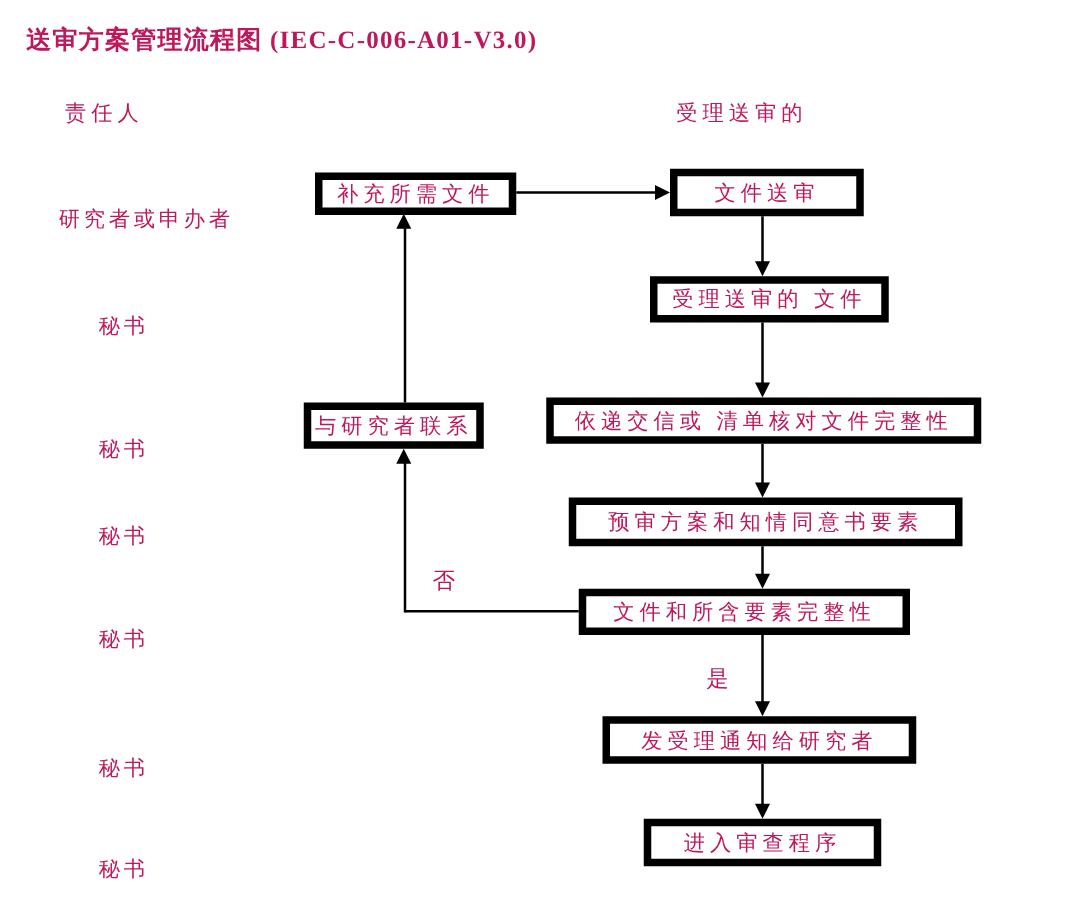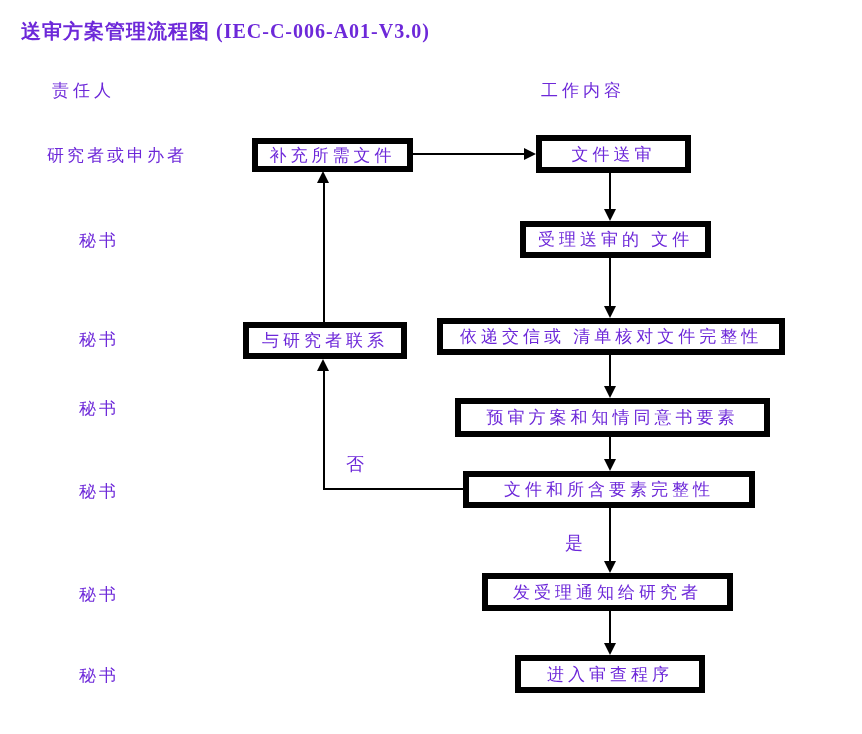--- a/index.html
+++ b/index.html
@@ -1,21 +1,21 @@
 <!DOCTYPE html>
 <html><head>
 <meta charset="utf-8">
 <style>
   html, body { margin: 0; padding: 0; background: #ffffff; }
   .page {
     position: relative;
     width: 862px;
     height: 734px;
     background: #ffffff;
-    color: #6d28d9;
+    color: #be185d;
     font-family: "Liberation Serif", "DejaVu Serif", serif;
     overflow: hidden;
   }
   .title {
     position: absolute;
     left: 21px;
     top: 18px;
     margin: 0;
     font-size: 20px;
     font-weight: bold;
@@ -30,20 +30,21 @@
     white-space: pre;
   }
   .hdr.left  { left: 52px;  top: 79px; width: 110px; }
   .hdr.right { left: 541px; top: 79px; width: 125px; }
   .role {
     position: absolute;
     font-size: 17px;
     letter-spacing: 3px;
     text-align: center;
     white-space: pre;
+    margin-top: 20px;
   }
   .node {
     position: absolute;
     box-sizing: border-box;
     border: 6px solid #000000;
     background: #ffffff;
     display: flex;
     align-items: center;
     justify-content: center;
     font-size: 17px;
@@ -62,37 +63,37 @@
   }
 </style>
 </head>
 <body>
 
 <div class="page">
 
   <h1 class="title">送审方案管理流程图 (IEC-C-006-A01-V3.0)</h1>
 
   <div class="hdr left">责任人</div>
-  <div class="hdr right">工作内容</div>
+  <div class="hdr right">受理送审的</div>
 
   <div class="role" style="left:33px; top:144px; width:168px;">研究者或申办者</div>
   <div class="role" style="left:59px; top:229px; width:80px;">秘书</div>
   <div class="role" style="left:59px; top:328px; width:80px;">秘书</div>
   <div class="role" style="left:59px; top:397px; width:80px;">秘书</div>
   <div class="role" style="left:59px; top:480px; width:80px;">秘书</div>
   <div class="role" style="left:59px; top:583px; width:80px;">秘书</div>
   <div class="role" style="left:59px; top:664px; width:80px;">秘书</div>
 
   <div class="node" style="left:252px; top:138px; width:161px; height:34px;">补充所需文件</div>
   <div class="node" style="left:536px; top:135px; width:155px; height:38px;">文件送审</div>
   <div class="node" style="left:520px; top:221px; width:191px; height:37px;">受理送审的 文件</div>
   <div class="node" style="left:437px; top:318px; width:348px; height:37px;">依递交信或 清单核对文件完整性</div>
   <div class="node" style="left:455px; top:398px; width:315px; height:39px;">预审方案和知情同意书要素</div>
-  <div class="node" style="left:463px; top:471px; width:292px; height:37px;">文件和所含要素完整性</div>
-  <div class="node" style="left:243px; top:322px; width:164px; height:37px;">与研究者联系</div>
+  <div class="node" style="left:463px; top:471px; width:265px; height:37px;">文件和所含要素完整性</div>
+  <div class="node" style="left:243px; top:322px; width:144px; height:37px;">与研究者联系</div>
   <div class="node" style="left:515px; top:655px; width:190px; height:38px;">进入审查程序</div>
   <div class="node" style="left:482px; top:573px; width:251px; height:38px;">发受理通知给研究者</div>
 
   <div class="line" style="left:413px; top:153px; width:112px; height:2px;"></div>
   <div class="arr right" style="left:524px; top:148px;"></div>
 
   <div class="line" style="left:609px; top:173px; width:2px; height:38px;"></div>
   <div class="arr down" style="left:604px; top:209px;"></div>
 
   <div class="line" style="left:609px; top:258px; width:2px; height:50px;"></div>

